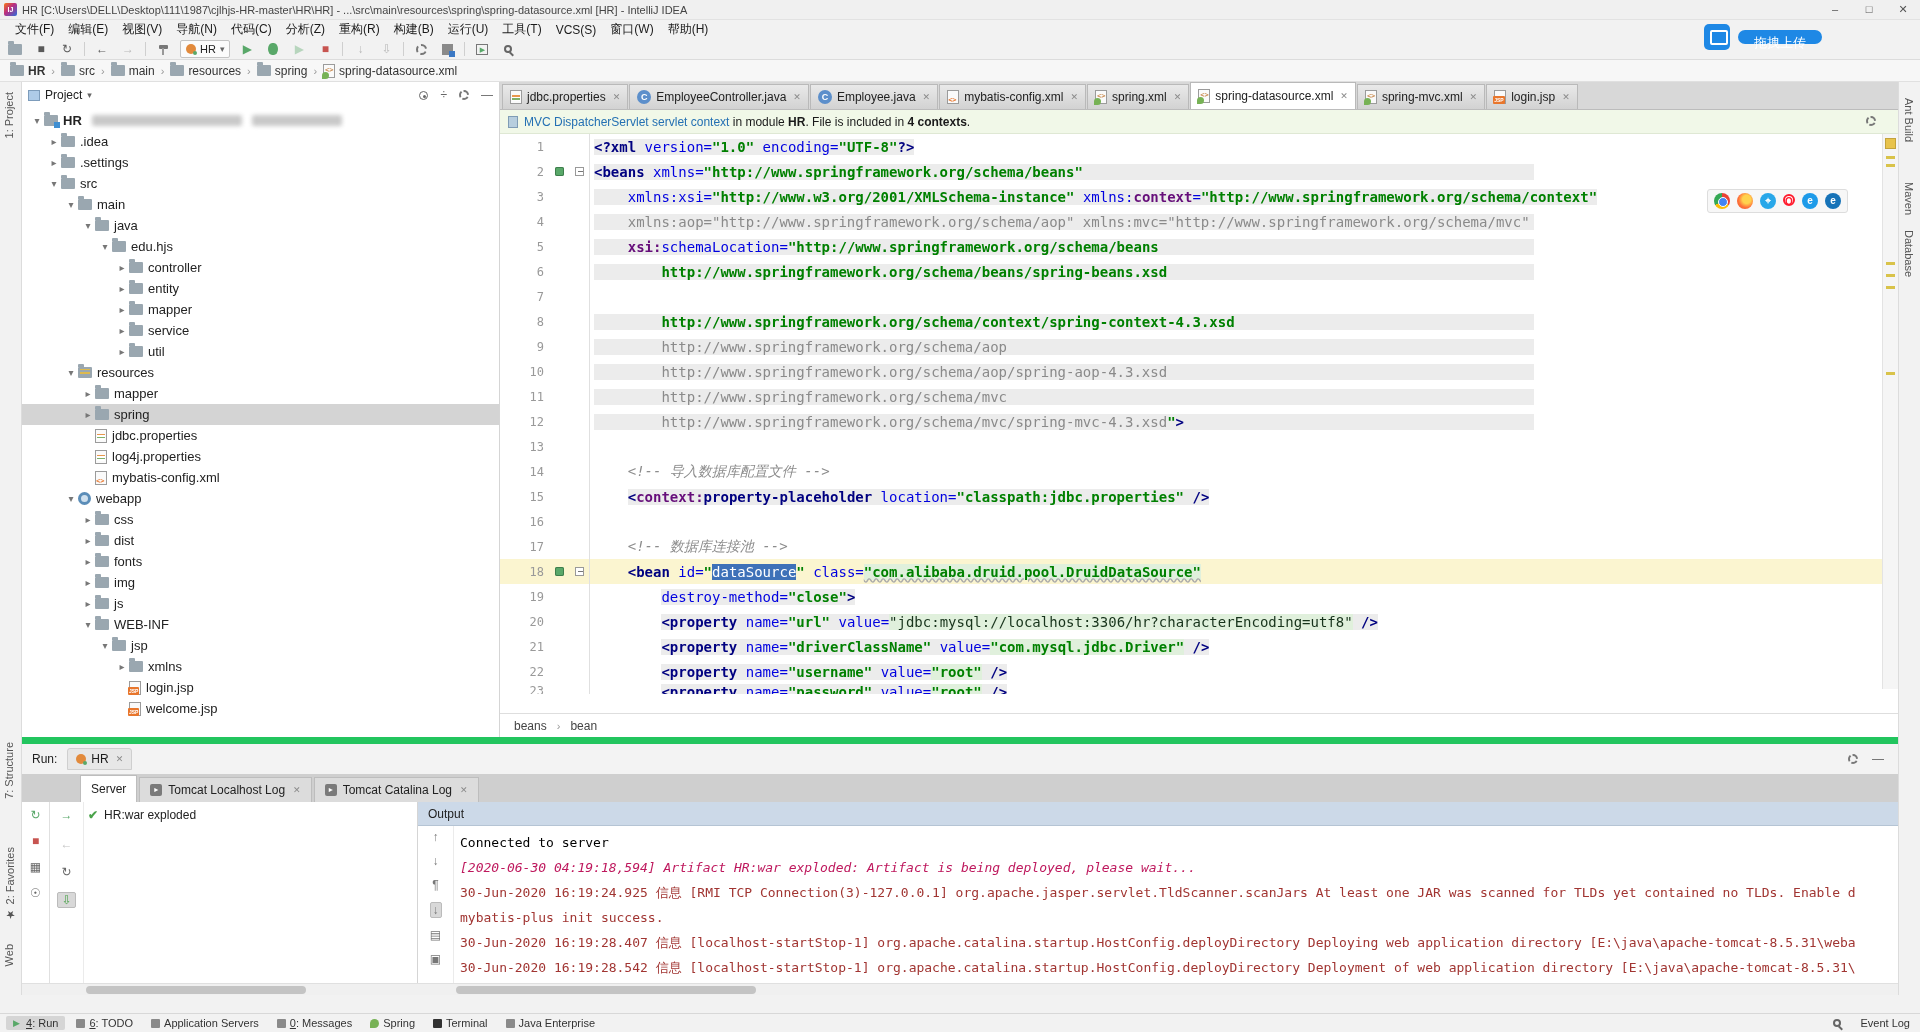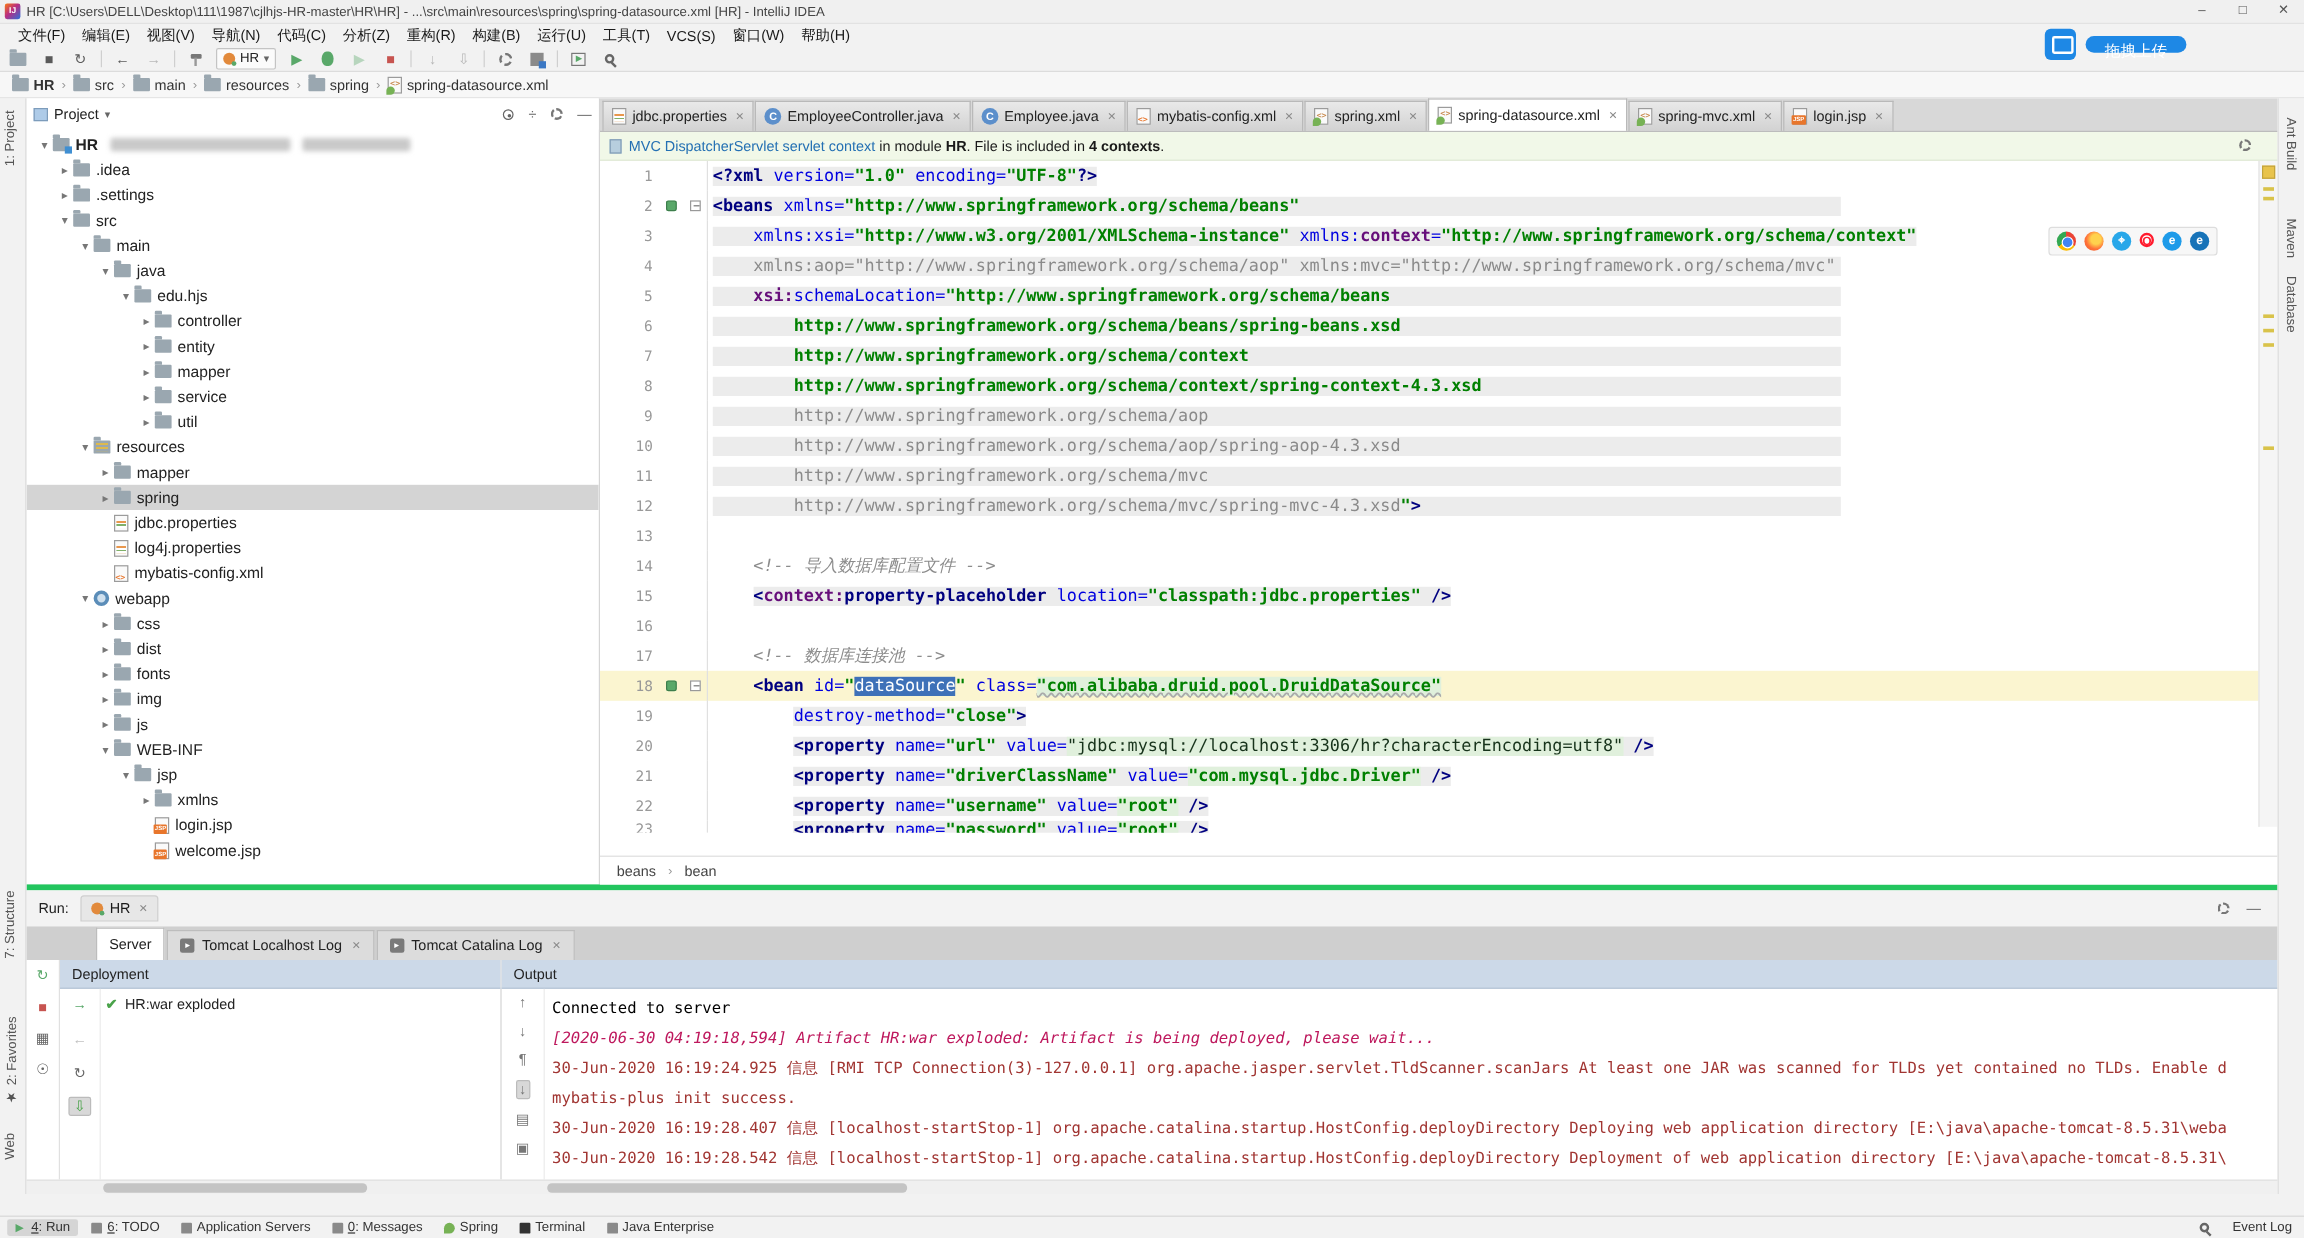--- a/index.html
+++ b/index.html
@@ -134,21 +134,21 @@
   .bic.edge { background:#1e9be9; }
   .bic.ie { background:#1773b8; }
 
   .estripe { position:absolute; right:0; top:0; bottom:24px; width:16px; background:#f5f5f5; border-left:1px solid #e3e3e3; z-index:3; }
   .etick { position:absolute; left:3px; width:9px; height:3px; background:#d9c34a; }
   .ewarn { position:absolute; left:2px; top:4px; width:11px; height:11px; background:#e8c34c; border:1px solid #c3a33c; }
 
   .edcrumb { height:24px; border-top:1px solid #dedede; background:#fff; display:flex; align-items:center; padding-left:14px; gap:8px; color:#444; font-size:12px; }
 
   
-  .runpanel { height:258px; border-top:5px solid #22c55e; background:#fff; display:flex; flex-direction:column; }
+  .runpanel { height:258px; border-top:7px solid #22c55e; background:#fff; display:flex; flex-direction:column; }
   .run-header { height:30px; background:#f3f3f3; display:flex; align-items:center; padding-left:10px; gap:10px; }
   .run-label { font-size:12px; color:#222; }
   .run-session { display:flex; align-items:center; gap:5px; padding:3px 8px; background:#e7e7e7; border:1px solid #cfcfcf; border-radius:3px 3px 0 0; }
   .rh-right { margin-left:auto; display:flex; gap:14px; padding-right:14px; color:#666; align-items:center; }
   .run-tabs { height:28px; background:#cfcfcf; display:flex; align-items:flex-end; padding-left:58px; gap:2px; }
   .rtab { height:25px; display:flex; align-items:center; gap:6px; padding:0 10px; background:#dcdcdc; border:1px solid #bdbdbd; border-bottom:none; font-size:12px; color:#222; }
   .rtab.active { background:#fff; height:27px; }
   .rtab .tic { width:12px; height:12px; background:#7a7a7a; border-radius:2px; color:#fff; font-size:8px; line-height:12px; text-align:center; }
   .run-body { flex:1; display:flex; min-height:0; }
   .run-toolbar { width:28px; border-right:1px solid #e0e0e0; display:flex; flex-direction:column; align-items:center; padding-top:6px; gap:12px; color:#666; }
@@ -588,21 +588,20 @@
             <div class="cline">
               <span class="lnum">6</span>
               <span class="gicon"></span>
               <span class="gfold"></span>
               <span class="ccode"><span class="bgblock">        <span class="sg-s">http://www.springframework.org/schema/beans/spring-beans.xsd</span></span></span>
             </div>
             <div class="cline">
               <span class="lnum">7</span>
               <span class="gicon"></span>
               <span class="gfold"></span>
-              <span class="ccode"><span class="bgblock">        <span class="sg-s">http://www.springframework.org/schema/context</span></span></span>
             </div>
             <div class="cline">
               <span class="lnum">8</span>
               <span class="gicon"></span>
               <span class="gfold"></span>
               <span class="ccode"><span class="bgblock">        <span class="sg-s">http://www.springframework.org/schema/context/spring-context-4.3.xsd</span></span></span>
             </div>
             <div class="cline">
               <span class="lnum">9</span>
               <span class="gicon"></span>
@@ -736,21 +735,20 @@
           </div>
         </div>
       <div class="run-body">
         <div class="run-toolbar">
           <span class="glyph-green">↻</span>
           <span class="glyph-red">■</span>
           <span>▦</span>
           <span>☉</span>
         </div>
         <div class="dep-pane">
-          <div class="col-head">Deployment</div>
           <div class="dep-body">
             <div class="dep-toolbar">
               <span class="glyph-green">→</span>
               <span class="tbi dim">←</span>
               <span style="color:#666;">↻</span>
               <span class="selbox" style="background:#d8d8d8;border:1px solid #bbb;border-radius:2px;padding:0 3px;color:#4aa34a;">⇩</span>
             </div>
             <div class="dep-tree" id="deplist">
                 <div class="dep-item">
                   <span class="check">✔</span>

